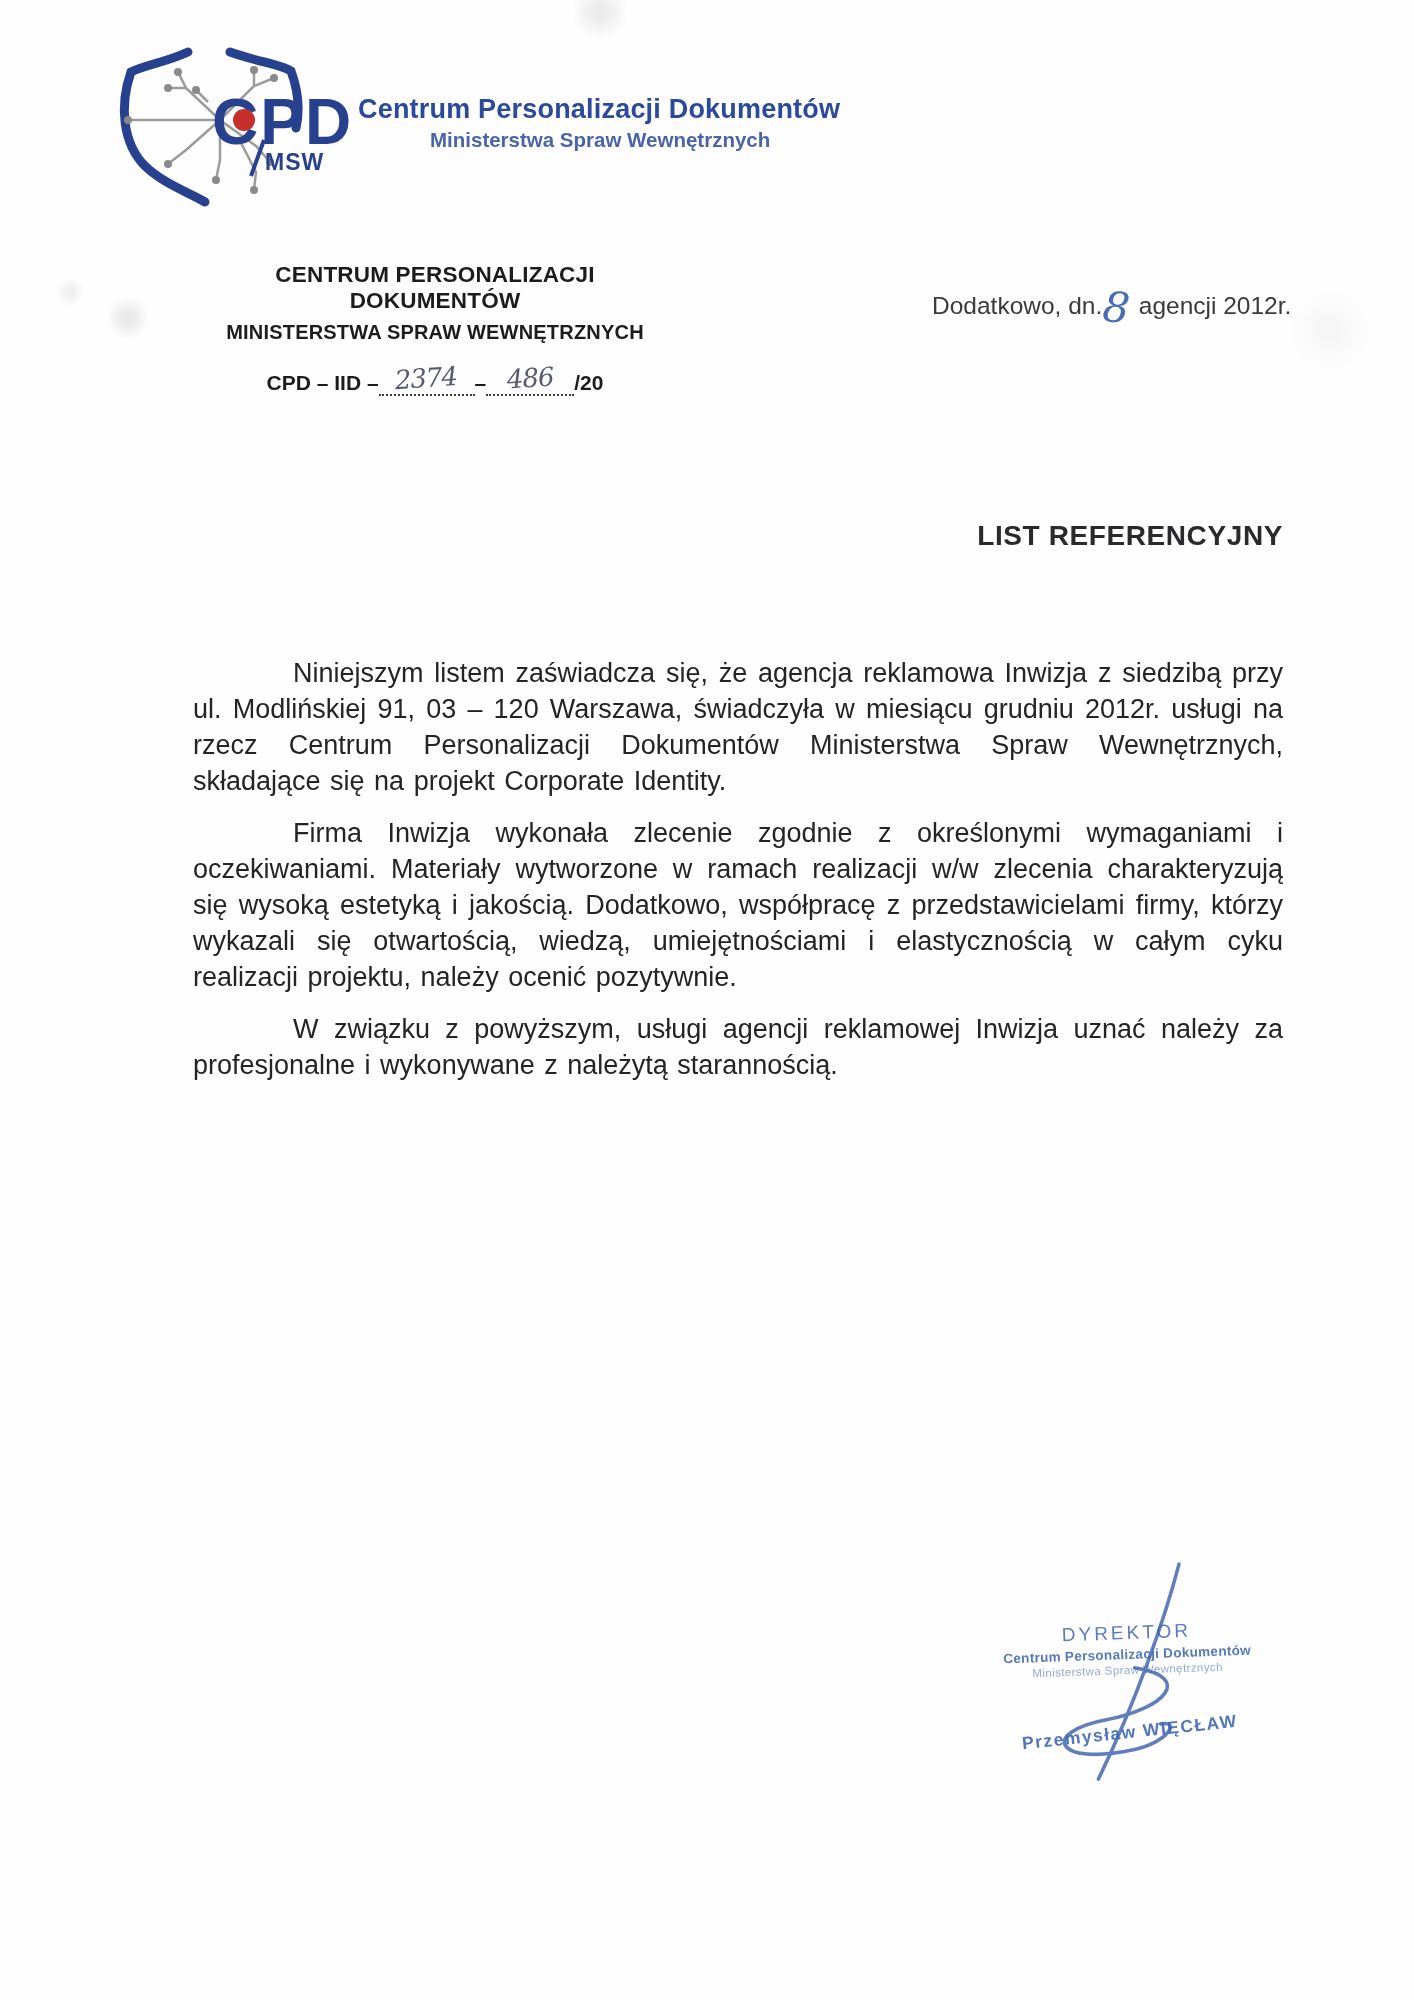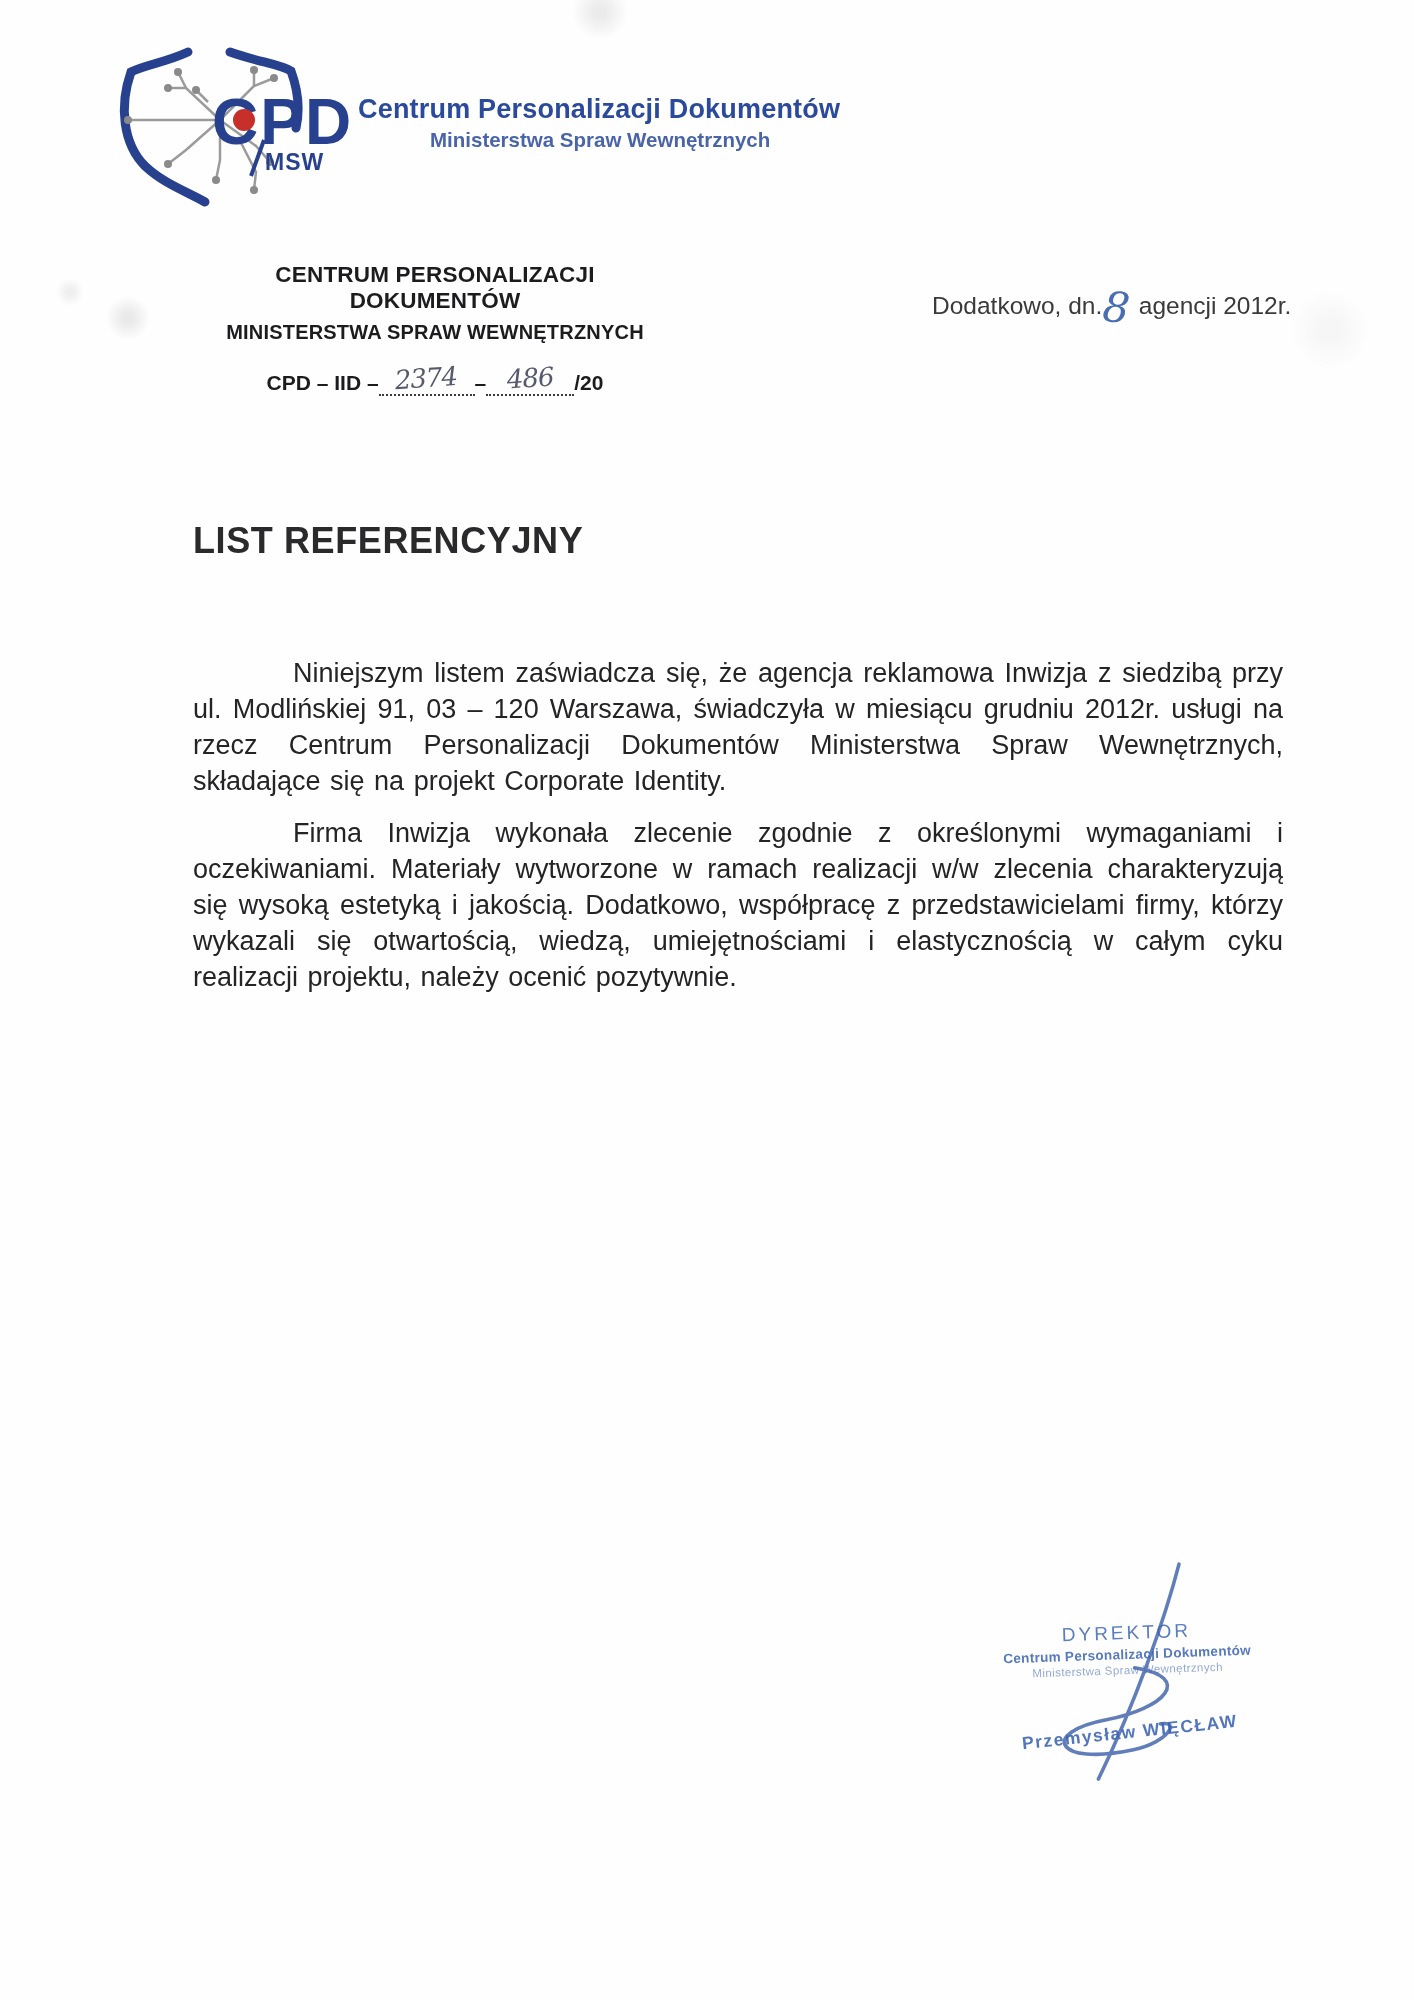--- a/index.html
+++ b/index.html
@@ -53,21 +53,21 @@
     display:inline-block;
     transform:rotate(6deg);
     line-height:0;
     vertical-align:-8px;
     margin:0 2px 0 1px;
   }
 
   
   .doc-title{
     position:absolute;left:193px;top:520px;width:1090px;
-    text-align:left;font-size:36px;font-weight:bold;color:#2a2a2c;letter-spacing:.6px;
+    text-align:right;font-size:28px;font-weight:bold;color:#2a2a2c;letter-spacing:.6px;
   }
 
   
   .body-text{position:absolute;left:193px;top:655px;width:1090px;}
   .body-text p{
     margin:0 0 16px 0;
     font-size:27px;
     line-height:36px;
     text-align:justify;
     text-indent:100px;
@@ -152,20 +152,21 @@
 
   <div class="dateline">
     <span>Dodatkowo, dn.</span><span class="hw-day">8</span> <span>agencji  2012r.</span>
   </div>
 
   <div class="doc-title">LIST REFERENCYJNY</div>
 
   <div class="body-text">
     <p>Niniejszym listem zaświadcza się, że agencja reklamowa Inwizja z siedzibą przy ul. Modlińskiej 91, 03 – 120 Warszawa, świadczyła w miesiącu grudniu 2012r. usługi na rzecz Centrum Personalizacji Dokumentów Ministerstwa Spraw Wewnętrznych, składające się na projekt Corporate Identity.</p>
     <p>Firma Inwizja wykonała zlecenie zgodnie z określonymi wymaganiami i oczekiwaniami. Materiały wytworzone w ramach realizacji w/w zlecenia charakteryzują się wysoką estetyką i jakością. Dodatkowo, współpracę z przedstawicielami firmy, którzy wykazali się otwartością, wiedzą, umiejętnościami i elastycznością w całym cyku realizacji projektu,  należy ocenić pozytywnie.</p>
+    <p>W związku z powyższym, usługi agencji reklamowej Inwizja uznać należy za profesjonalne i wykonywane z należytą starannością.</p>
   </div>
 
   <div class="stamp">
     <div class="stamp-role">DYREKTOR</div>
     <div class="stamp-org1">Centrum Personalizacji Dokumentów</div>
     <div class="stamp-org2">Ministerstwa Spraw Wewnętrznych</div>
     <div class="stamp-name">Przemysław WIĘCŁAW</div>
     <svg class="sig-svg" width="290" height="195" viewBox="0 0 290 195">
       <g fill="none" stroke="#3f63ad" stroke-width="3.6" stroke-linecap="round" opacity="0.82">
         <path d="M 200 -16 C 184 38, 152 120, 112 196"></path>

